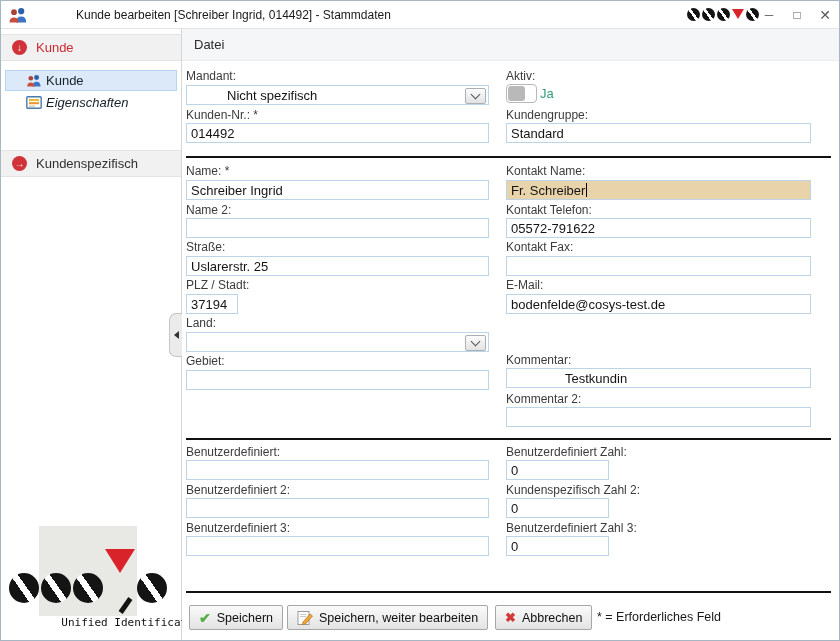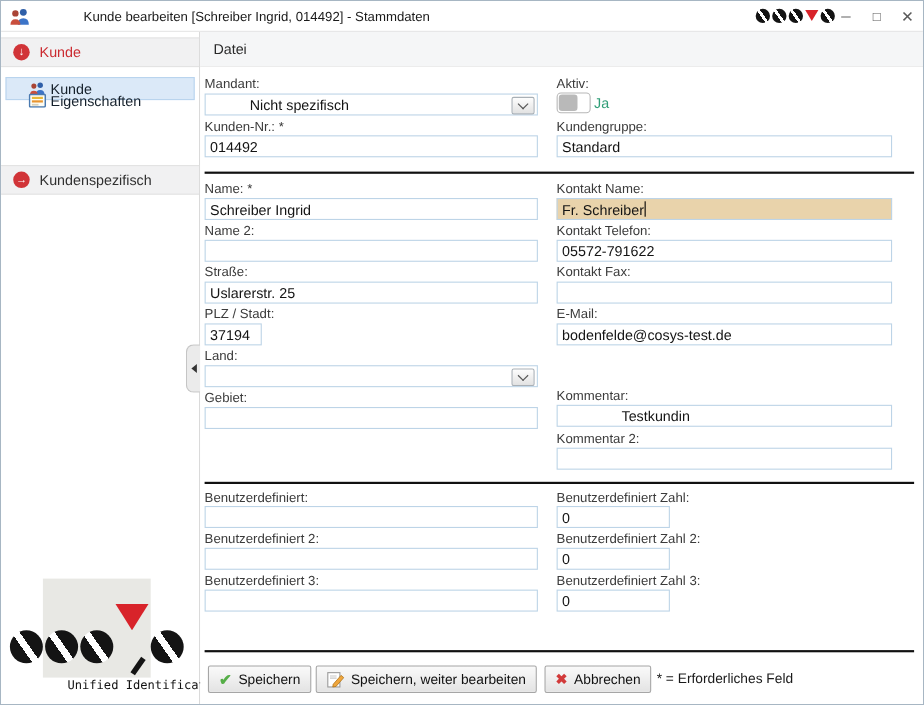--- a/index.html
+++ b/index.html
@@ -111,21 +111,21 @@
         <svg width="16" height="13" viewBox="0 0 20 16">
           <circle cx="13.2" cy="4.2" r="3.1" fill="#2f5fa8"></circle>
           <path d="M8.2 15.5 Q8.2 9.6 13.2 9.6 Q18.2 9.6 18.2 15.5 Z" fill="#3c74c8"></path>
           <circle cx="6" cy="5.2" r="2.9" fill="#a94435"></circle>
           <path d="M1.5 15.5 Q1.5 10.4 6 10.4 Q10.5 10.4 10.5 15.5 Z" fill="#c94f3d"></path>
         </svg>
       </span>
       <span>Kunde</span>
     </div>
 
-    <div class="sb-item" style="top:52px;">
+    <div class="sb-item" style="top:63px;font-style:italic;">
       <span class="sb-icon">
         <svg width="16" height="13" viewBox="0 0 16 13">
           <rect x="0.8" y="0.8" width="14.4" height="11.4" rx="1" fill="#fdfdf5" stroke="#4a7ab0" stroke-width="1.4"></rect>
           <rect x="3" y="3" width="10" height="2" fill="#e8b93a"></rect>
           <rect x="3" y="6.2" width="10" height="2" fill="#e8952f"></rect>
           <rect x="3" y="9.4" width="6" height="1.6" fill="#d8d0b8"></rect>
         </svg>
       </span>
       <span>Eigenschaften</span>
     </div>
@@ -228,21 +228,21 @@
 
     <div class="sep" style="top:377px;"></div>
 
     <label class="flabel" style="left:4px;top:384px;">Benutzerdefiniert:</label>
     <input class="fin" style="left: 4px; top: 399px; width: 303px;" value="">
     <label class="flabel" style="left:324px;top:384px;">Benutzerdefiniert Zahl:</label>
     <input class="fin" style="left: 324px; top: 399px; width: 103px;" value="0">
 
     <label class="flabel" style="left:4px;top:422px;">Benutzerdefiniert 2:</label>
     <input class="fin" style="left: 4px; top: 437px; width: 303px;" value="">
-    <label class="flabel" style="left:324px;top:422px;">Benutzerdefiniert Zahl 2:</label>
+    <label class="flabel" style="left:324px;top:422px;">Kundenspezifisch Zahl 2:</label>
     <input class="fin" style="left: 324px; top: 437px; width: 103px;" value="0">
 
     <label class="flabel" style="left:4px;top:460px;">Benutzerdefiniert 3:</label>
     <input class="fin" style="left: 4px; top: 475px; width: 303px;" value="">
     <label class="flabel" style="left:324px;top:460px;">Benutzerdefiniert Zahl 3:</label>
     <input class="fin" style="left: 324px; top: 475px; width: 103px;" value="0">
 
     <div class="sep" style="top:530px;"></div>
 
     <div class="btn" style="left:7px;">

